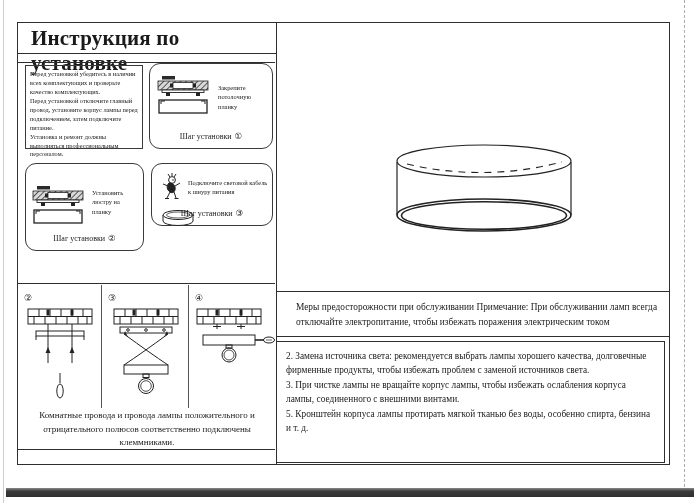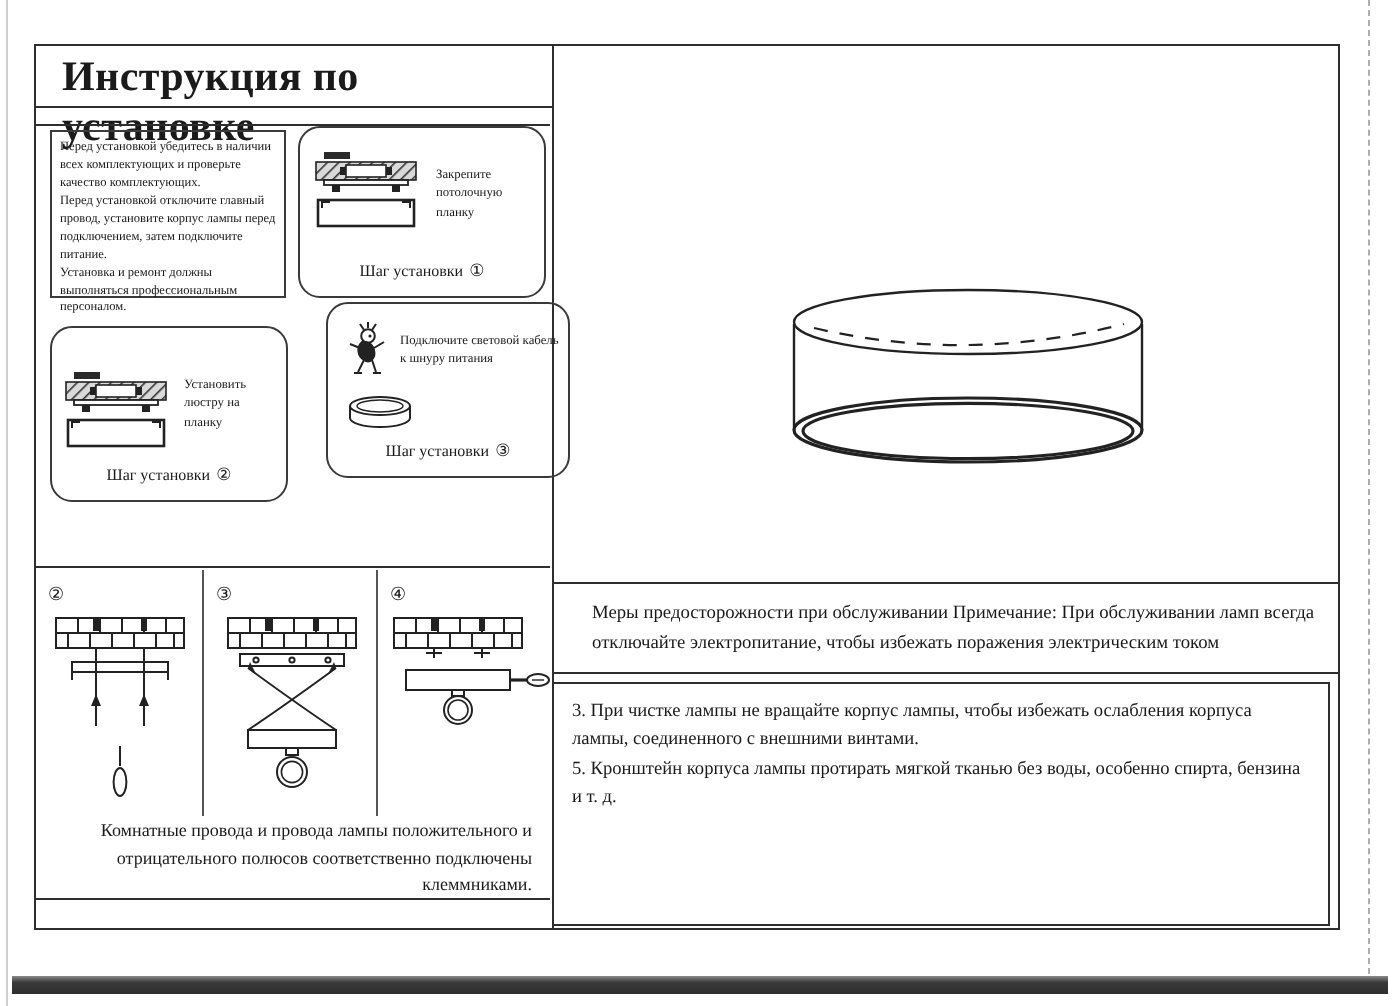--- a/index.html
+++ b/index.html
@@ -15,29 +15,29 @@
   .frame{position:absolute;left:17px;top:22px;width:651px;height:441px;border:1.5px solid #2e2e2e;}
   .left-col{position:absolute;left:0;top:0;width:259px;height:100%;border-right:1.5px solid #2e2e2e;box-sizing:border-box;}
   .title-box{position:absolute;left:0;top:0;width:100%;height:31px;border-bottom:1.5px solid #2e2e2e;box-sizing:border-box;}
   .title-box h1{margin:0;padding:3px 0 0 13px;font-size:21px;font-weight:700;letter-spacing:.2px;}
   .title-rule{position:absolute;left:0;top:39px;width:257px;height:0;border-bottom:1.3px solid #2e2e2e;}
   .intro-box{position:absolute;left:7px;top:42px;width:118px;height:84px;border:1px solid #3a3a3a;box-sizing:border-box;padding:4px 3px 0 4px;}
   .intro-box p{margin:0;font-size:6.3px;line-height:1.42;white-space:pre-line;}
   .step-box{position:absolute;border:1.2px solid #3a3a3a;border-radius:11px;box-sizing:border-box;}
   .step1{left:131px;top:40px;width:124px;height:86px;}
   .step2{left:7px;top:140px;width:119px;height:88px;}
-  .step3{left:133px;top:128px;width:122px;height:88px;margin-left:12px;}
+  .step3{left:133px;top:140px;width:122px;height:63px;}
   .step-label{position:absolute;font-size:6.4px;line-height:1.45;white-space:pre-line;}
   .step-caption{position:absolute;bottom:7px;width:100%;text-align:center;font-size:8px;}
   .circnum{font-family:"DejaVu Sans",sans-serif;font-size:8.5px;margin-left:3px;}
   .section-rule{position:absolute;left:0;top:260px;width:257px;border-bottom:1.2px solid #2e2e2e;}
   .panel-divider{position:absolute;top:262px;height:123px;width:0;border-left:1px solid #555;}
   .panel-num{position:absolute;font-family:"DejaVu Sans",sans-serif;font-size:9px;}
   .panel-svg{position:absolute;}
-  .wiring-note{position:absolute;left:10px;top:386px;width:238px;text-align:right;font-size:9px;line-height:1.5;}
+  .wiring-note{position:absolute;left:10px;top:386px;width:238px;text-align:center;font-size:9px;line-height:1.5;}
   .left-bottom-rule{position:absolute;left:0;top:426px;width:257px;border-bottom:1.2px solid #2e2e2e;}
   
   .lamp-wrap{position:absolute;left:373px;top:118px;}
   .right-rule-1{position:absolute;left:258px;top:268px;width:393px;border-bottom:1.2px solid #2e2e2e;}
   .maintenance-note{position:absolute;left:266px;top:277px;width:378px;font-size:9.4px;line-height:1.55;margin-left:12px;}
   .right-rule-2{position:absolute;left:258px;top:313px;width:393px;border-bottom:1.2px solid #2e2e2e;}
   .care-box{position:absolute;left:258px;top:318px;width:389px;height:122px;border:1.2px solid #2e2e2e;box-sizing:border-box;padding:8px 8px 0 9px;}
   .care-box p{margin:0 0 1px 0;font-size:9.3px;line-height:1.5;}
   svg{display:block;}
 </style>
@@ -264,17 +264,18 @@
         <path d="M 16 23 Q 93 41 171 21" stroke-width="1.1" stroke-dasharray="7 6"></path>
       </g>
     </svg>
   </div>
 
   <div class="right-rule-1"></div>
   <div class="maintenance-note">Меры предосторожности при обслуживании Примечание: При обслуживании ламп всегда отключайте электропитание, чтобы избежать поражения электрическим током</div>
   <div class="right-rule-2"></div>
 
   <div class="care-box">
+    <p class="care-item">2. Замена источника света: рекомендуется выбрать лампы хорошего качества, долговечные фирменные продукты, чтобы избежать проблем с заменой источников света.</p>
     <p class="care-item">3. При чистке лампы не вращайте корпус лампы, чтобы избежать ослабления корпуса лампы, соединенного с внешними винтами.</p>
     <p class="care-item">5. Кронштейн корпуса лампы протирать мягкой тканью без воды, особенно спирта, бензина и т. д.</p>
   </div>
 
 </div>
 
 </body></html>

